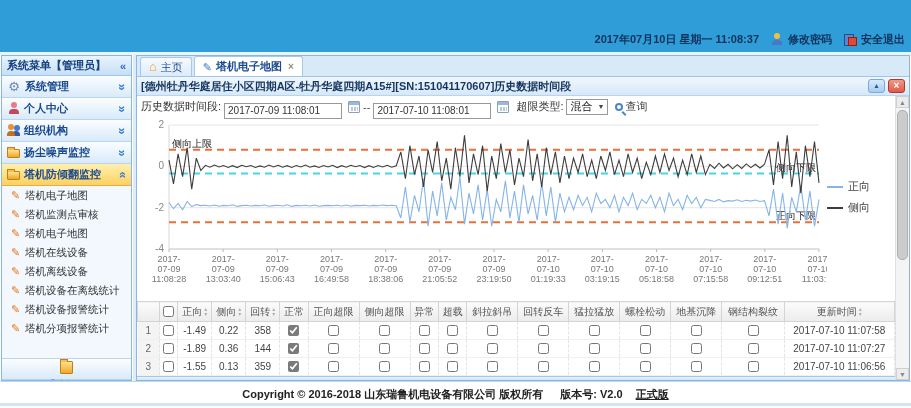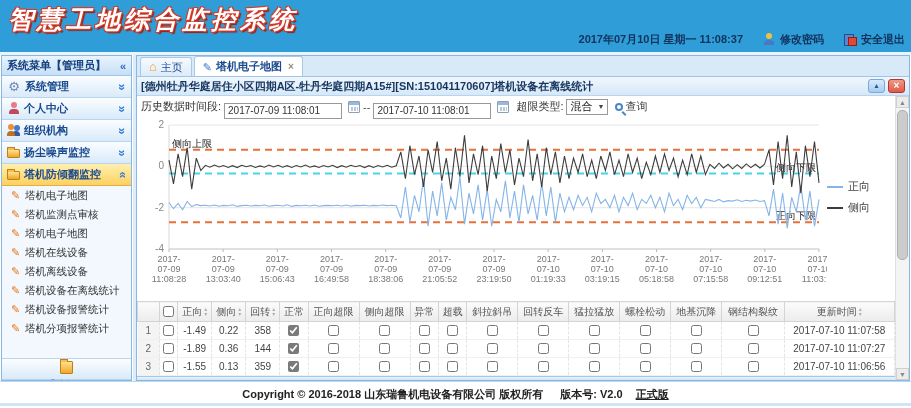--- a/index.html
+++ b/index.html
@@ -2,21 +2,21 @@
 <html><head>
 <meta charset="utf-8">
 <style>
 *{margin:0;padding:0;box-sizing:border-box;}
 html,body{width:911px;height:408px;overflow:hidden;}
 body{font-family:"Liberation Sans","DejaVu Sans",sans-serif;background:#fff;position:relative;font-size:11px;}
 
 .header{position:absolute;left:0;top:0;width:911px;height:52px;background:#2f9dd8;}
 .app-title{position:absolute;left:8px;top:3px;font-size:25px;font-weight:bold;font-style:italic;color:#fff;letter-spacing:4px;
  text-shadow:1px 1px 0 #d43a28,-1px -1px 0 #d43a28,1px -1px 0 #d43a28,-1px 1px 0 #d43a28,2px 2px 1px #981f12;}
-.header-right{position:absolute;right:6px;bottom:5px;display:flex;align-items:center;gap:20px;font-size:11px;font-weight:bold;color:#12325c;}
+.header-right{position:absolute;right:6px;bottom:5px;display:flex;align-items:center;gap:12px;font-size:11px;font-weight:bold;color:#12325c;}
 .hr-item{display:flex;align-items:center;gap:4px;cursor:pointer;}
 .gap-strip{position:absolute;left:0;top:52px;width:911px;height:3px;background:#eaf4fc;}
 
 .ic-person,.ic-group,.ic-userkey{position:relative;width:13px;height:13px;display:inline-block;flex:0 0 13px;}
 .ic-person::before{content:"";position:absolute;left:4px;top:0;width:6px;height:6px;border-radius:50%;background:#e87a8a;}
 .ic-person::after{content:"";position:absolute;left:2px;bottom:1px;width:10px;height:5px;border-radius:4px 4px 0 0;background:#c04a5a;}
 .ic-group::before{content:"";position:absolute;left:1px;top:0;width:6px;height:6px;border-radius:50%;background:#e89040;box-shadow:6px 1px 0 #4a78c8;}
 .ic-group::after{content:"";position:absolute;left:0;bottom:1px;width:8px;height:5px;border-radius:4px 4px 0 0;background:#c07020;box-shadow:5px 0 0 #2f5aa8;}
 .ic-userkey::before{content:"";position:absolute;left:3px;top:0;width:6px;height:6px;border-radius:50%;background:#f0c040;}
 .ic-userkey::after{content:"";position:absolute;left:1px;bottom:1px;width:10px;height:5px;border-radius:4px 4px 0 0;background:#4a78c8;}
@@ -88,21 +88,20 @@
 
 .footer{position:absolute;left:0;bottom:0;width:911px;height:27px;border-top:1px solid #bcd8f0;background:#fff;text-align:center;padding-top:5px;font-size:11px;font-weight:bold;color:#222;}
 .footer .edition{text-decoration:underline;margin-left:10px;}
 .footer .version{margin-left:14px;}
 .footer-band{position:absolute;left:0;bottom:2px;width:100%;height:3px;background:#cfe4f6;}
 </style>
 </head>
 <body>
 
 <div class="header">
-  <div class="app-title">智慧工地综合监控系统</div>
   <div class="header-right">
     <span>2017年07月10日 星期一 11:08:37</span>
     <span class="hr-item">
       <span class="ic-userkey"></span>
       <span>修改密码</span>
     </span>
     <span class="hr-item">
       <span class="ic-exit"></span>
       <span>安全退出</span>
     </span>
@@ -189,21 +188,21 @@
         <span class="ic-home">⌂</span>
         <span>主页</span>
       </div>
       <div class="tab active">
         <span class="ic-map">✎</span>
         <span>塔机电子地图</span>
         <span class="x">×</span>
       </div>
     </div>
   <div class="panel-title">
-    <span>[德州牡丹华庭居住小区四期A区-牡丹华庭四期A15#][SN:151041170607]塔机设备在离线统计</span>
+    <span>[德州牡丹华庭居住小区四期A区-牡丹华庭四期A15#][SN:151041170607]历史数据时间段</span>
     <span class="pt-btns">
       <span class="btn-min">▴</span>
       <span class="btn-close">×</span>
     </span>
   </div>
   <div class="filter-row">
     <span>历史数据时间段:</span>
     <input type="text" value="2017-07-09 11:08:01" style="">
     <span class="ic-cal"></span>
     <span class="sep">--</span>

